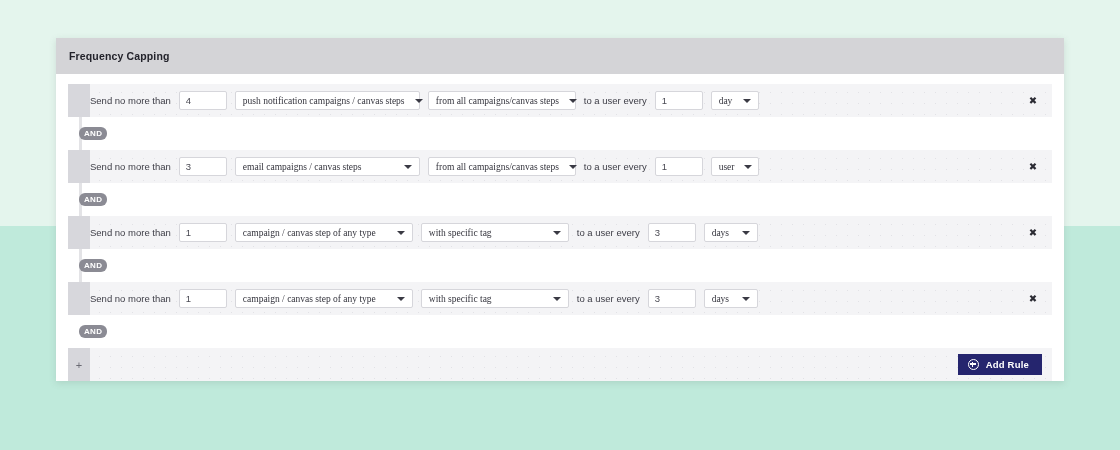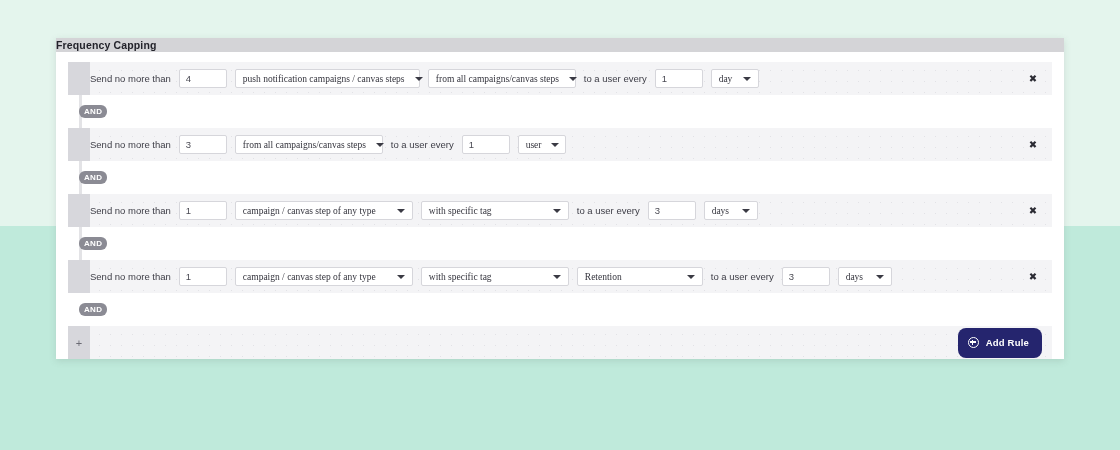--- a/index.html
+++ b/index.html
@@ -27,24 +27,25 @@
   #card {
     position: absolute;
     left: 56px; top: 38px;
     width: 1008px;
     background: #ffffff;
     box-shadow: 0 2px 7px rgba(90,110,100,0.18);
     z-index: 5;
   }
 
   #card-header {
-    height: 14px;
+    height: 36px;
     background: #d4d4d7;
     display: flex;
     align-items: center;
+    padding-left: 13px;
     box-sizing: border-box;
   }
   #card-header .title {
     font-size: 10.5px;
     font-weight: bold;
     color: #23232b;
     letter-spacing: .15px;
   }
 
   #card-body {
@@ -200,22 +201,22 @@
     color: #3d3d46;
     padding-left: 14px;
   }
   .add-rule-btn {
     margin-left: auto;
     margin-right: 10px;
     background: #25256e;
     color: #ffffff;
     font-size: 9.5px;
     font-weight: bold;
-    height: 30px;
-    border-radius: 8px;
+    height: 21px;
+    border-radius: 0;
     display: flex;
     align-items: center;
     padding: 0 13px 0 10px;
     cursor: pointer;
     letter-spacing: .2px;
   }
   .add-rule-btn .circ {
     width: 9px; height: 9px;
     border-radius: 50%;
     border: 1.4px solid #ffffff;
@@ -282,20 +283,24 @@
           </div>
         </div>
         <div class="and-wrap">
           <span class="and-badge">AND</span>
         </div>
         <div class="rule-row">
           <div class="drag-handle"></div>
           <div class="row-inner">
             <span class="lbl">Send no more than</span>
             <input class="num-input" type="text" value="3" style="">
+            <div class="sel" style="width: 185px;">
+              <span>email campaigns / canvas steps</span>
+              <span class="caret"></span>
+            </div>
             <div class="sel" style="width: 148px;">
               <span>from all campaigns/canvas steps</span>
               <span class="caret"></span>
             </div>
             <span class="lbl">to a user every</span>
             <input class="num-input" type="text" value="1" style="">
             <div class="sel" style="width: 48px;">
               <span>user</span>
               <span class="caret"></span>
             </div>
@@ -338,24 +343,20 @@
             <span class="lbl">Send no more than</span>
             <input class="num-input" type="text" value="1" style="">
             <div class="sel" style="width: 178px;">
               <span>campaign / canvas step of any type</span>
               <span class="caret"></span>
             </div>
             <div class="sel" style="width: 148px;">
               <span>with specific tag</span>
               <span class="caret"></span>
             </div>
-            <div class="sel" style="width: 126px;">
-              <span>Retention</span>
-              <span class="caret"></span>
-            </div>
             <span class="lbl">to a user every</span>
             <input class="num-input" type="text" value="3" style="">
             <div class="sel" style="width: 54px;">
               <span>days</span>
               <span class="caret"></span>
             </div>
             <div class="spacer"></div>
             <div class="del-btn">✖</div>
           </div>
         </div>

